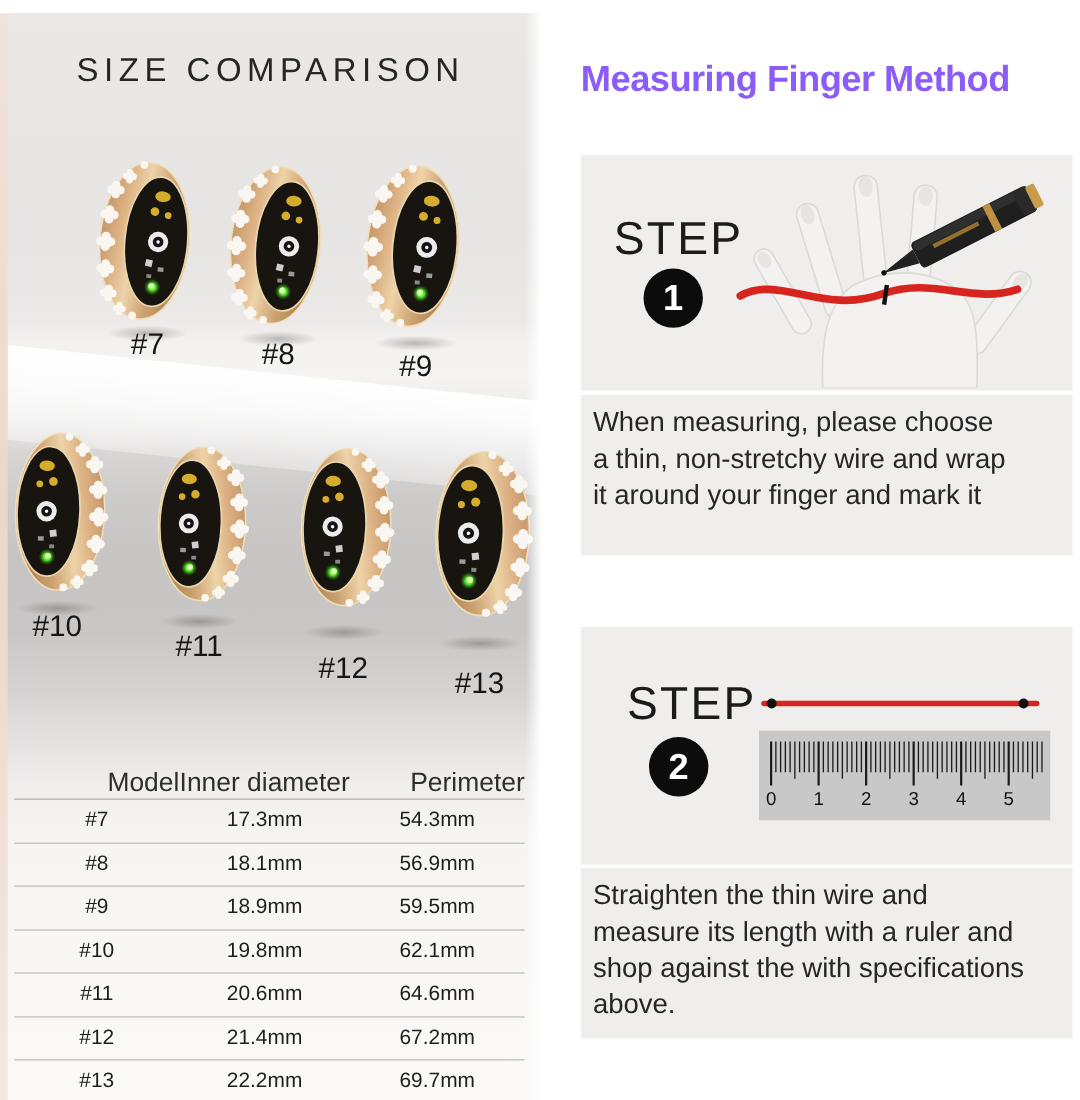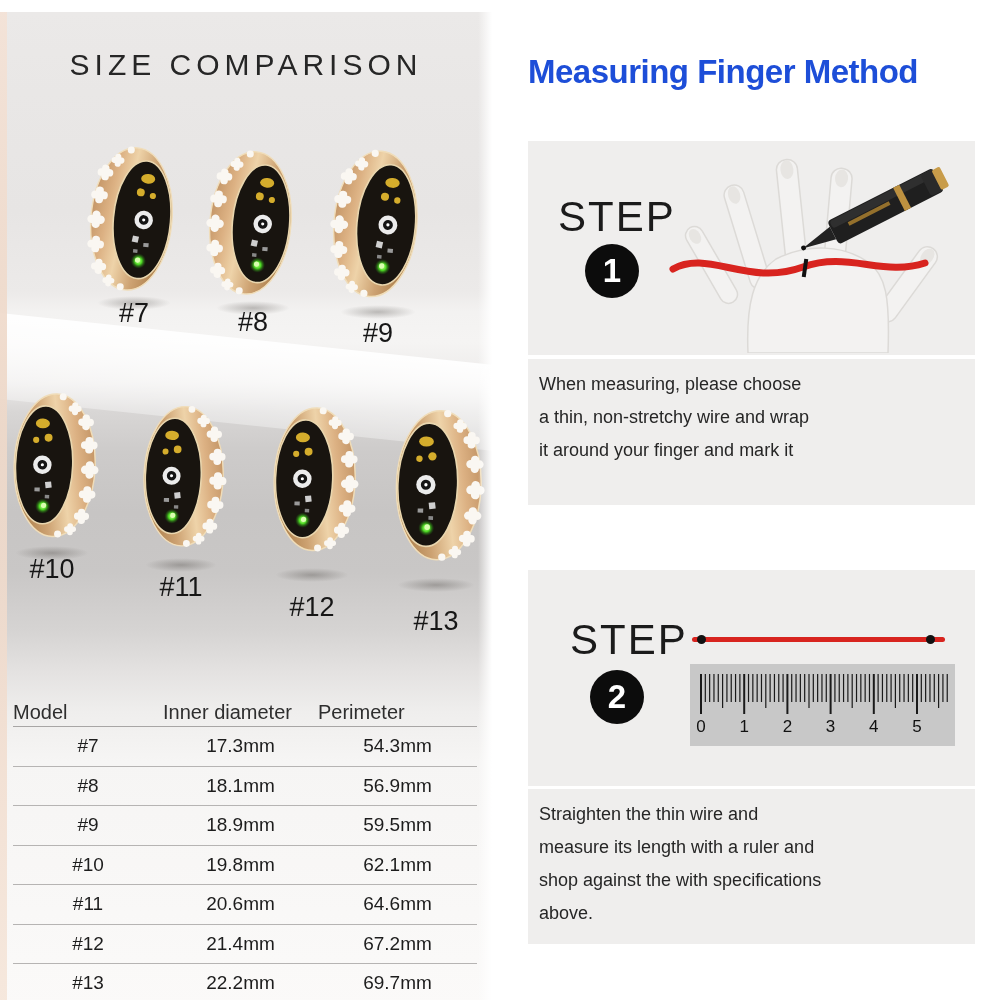--- a/index.html
+++ b/index.html
@@ -30,29 +30,29 @@
   .ring.flip svg { transform:scaleX(-1) rotate(-2deg); }
   .ring.tilt svg { transform:rotate(5deg); }
   .ring::after { content:''; position:absolute; left:8%; bottom:-8px; width:84%; height:14px;
     background:radial-gradient(ellipse at center, rgba(40,35,30,0.28), rgba(40,35,30,0) 70%); }
   .ring-label { position:absolute; font-size:27px; color:#161616; text-align:center; }
 
   
   .size-table { position:absolute; left:13px; top:686px; width:464px; }
   .t-head { display:grid; grid-template-columns:150px 155px 159px; height:29px; align-items:center;
     border-bottom:1px solid #a8a6a5; }
-  .t-hc { text-align:left; font-size:20px; color:#2e2e2e; }
+  .t-hc { text-align:right; font-size:24px; color:#2e2e2e; }
   .t-row { display:grid; grid-template-columns:150px 155px 159px; height:39.5px; align-items:center;
     border-bottom:1px solid #b6b4b3; }
   .t-c { text-align:center; font-size:19px; color:#1d1d1d; }
 
   
   .right-col { position:absolute; left:492px; top:0; width:490px; height:1000px; background:#ffffff; }
   .method-title { position:absolute; left:36px; top:53px; width:452px;
-    font-size:33px; font-weight:bold; color:#1d4ed8; letter-spacing:-0.5px; white-space:nowrap; }
+    font-size:33px; font-weight:bold; color:#8b5cf6; letter-spacing:-0.5px; white-space:nowrap; }
 
   .panel { position:absolute; left:36px; width:447px; background:#efeeed; overflow:hidden;margin-top:18px; }
   .panel-step1 { top:123px; height:214px; }
   .panel-text1 { top:341px; height:146px; }
   .panel-step2 { top:552px; height:216px; }
   .panel-text2 { top:771px; height:155px; }
 
   .step-label { position:absolute; font-size:42px; letter-spacing:2px; color:#1b1b1b; }
   .step-badge { position:absolute; width:54px; height:54px; border-radius:50%; background:#0c0c0c;
     color:#ffffff; font-size:33px; font-weight:bold; display:flex; align-items:center; justify-content:center; }
@@ -65,21 +65,21 @@
 
   .wire-line { position:absolute; left:164px; top:67px; width:253px; height:5px;
     background:#d8241f; border-radius:3px; }
   .wire-dot { position:absolute; width:9px; height:9px; border-radius:50%; background:#111111; top:65px; }
   .wire-dot.d1 { left:169px; } .wire-dot.d2 { left:398px; }
 
   .ruler-svg { position:absolute; left:162px; top:94px; width:265px; height:82px; }
   .ruler-num { font-size:17px; fill:#111111; font-family:"Liberation Sans", sans-serif; }
 
   .step-desc { position:absolute; left:11px; top:9px; width:428px;
-    font-size:18px; line-height:33px; color:#262626; }
+    font-size:25px; line-height:33px; color:#262626; }
   .step-desc div { white-space:nowrap; }
 </style>
 </head>
 <body>
 
 <svg width="0" height="0" style="position:absolute" aria-hidden="true">
   <defs>
     <linearGradient id="goldGrad" x1="0" y1="0" x2="1" y2="0.25">
       <stop offset="0" stop-color="#b9895a"></stop>
       <stop offset="0.3" stop-color="#dcb183"></stop>

